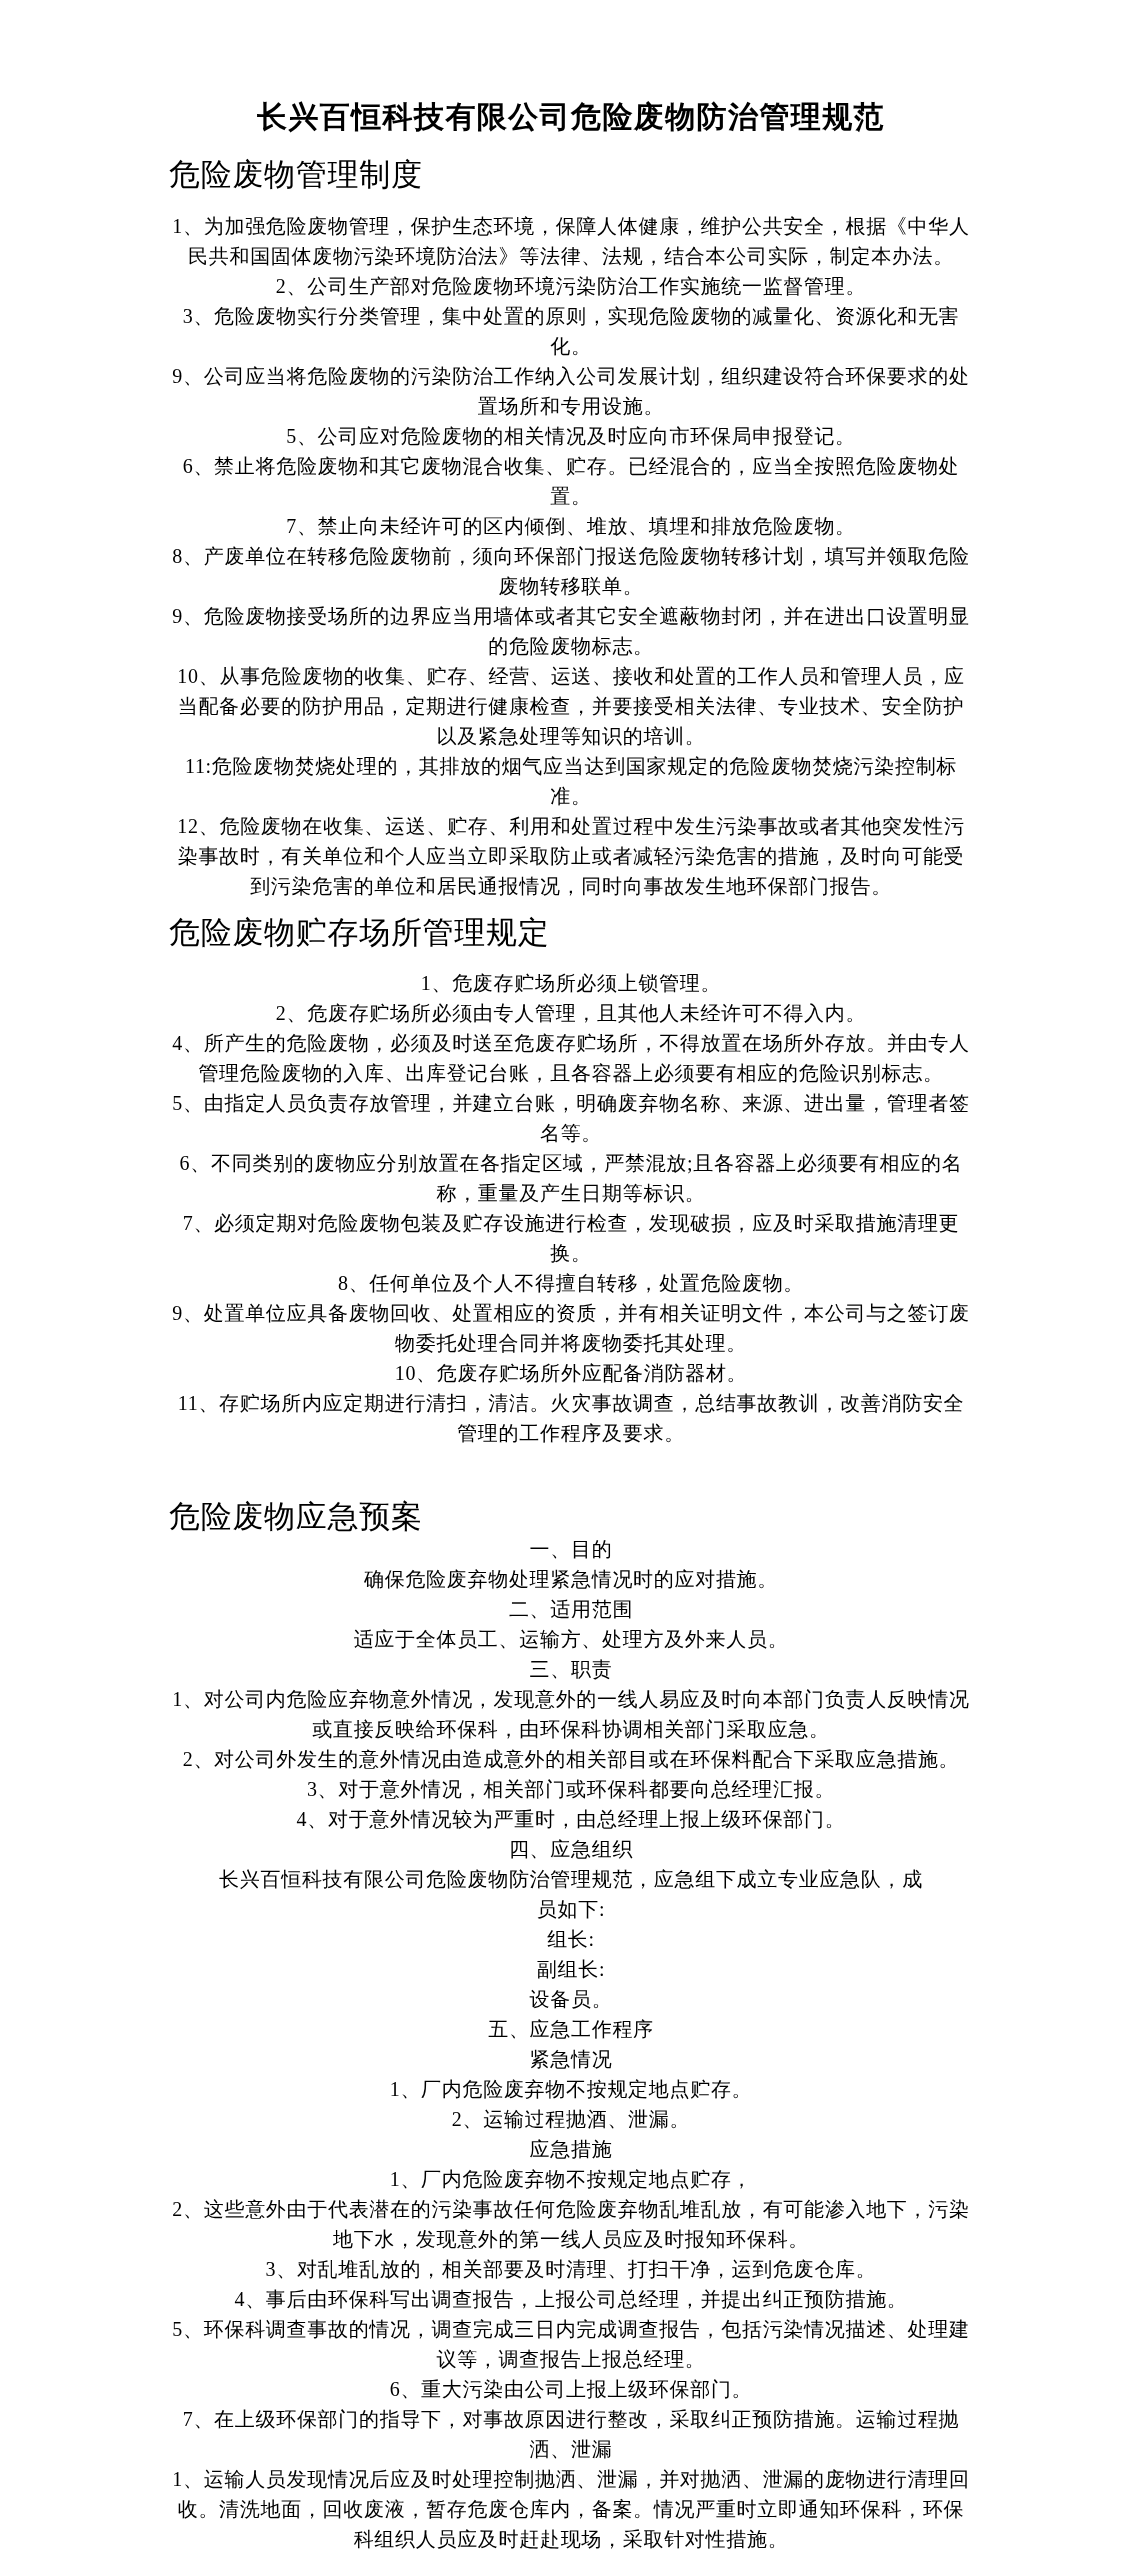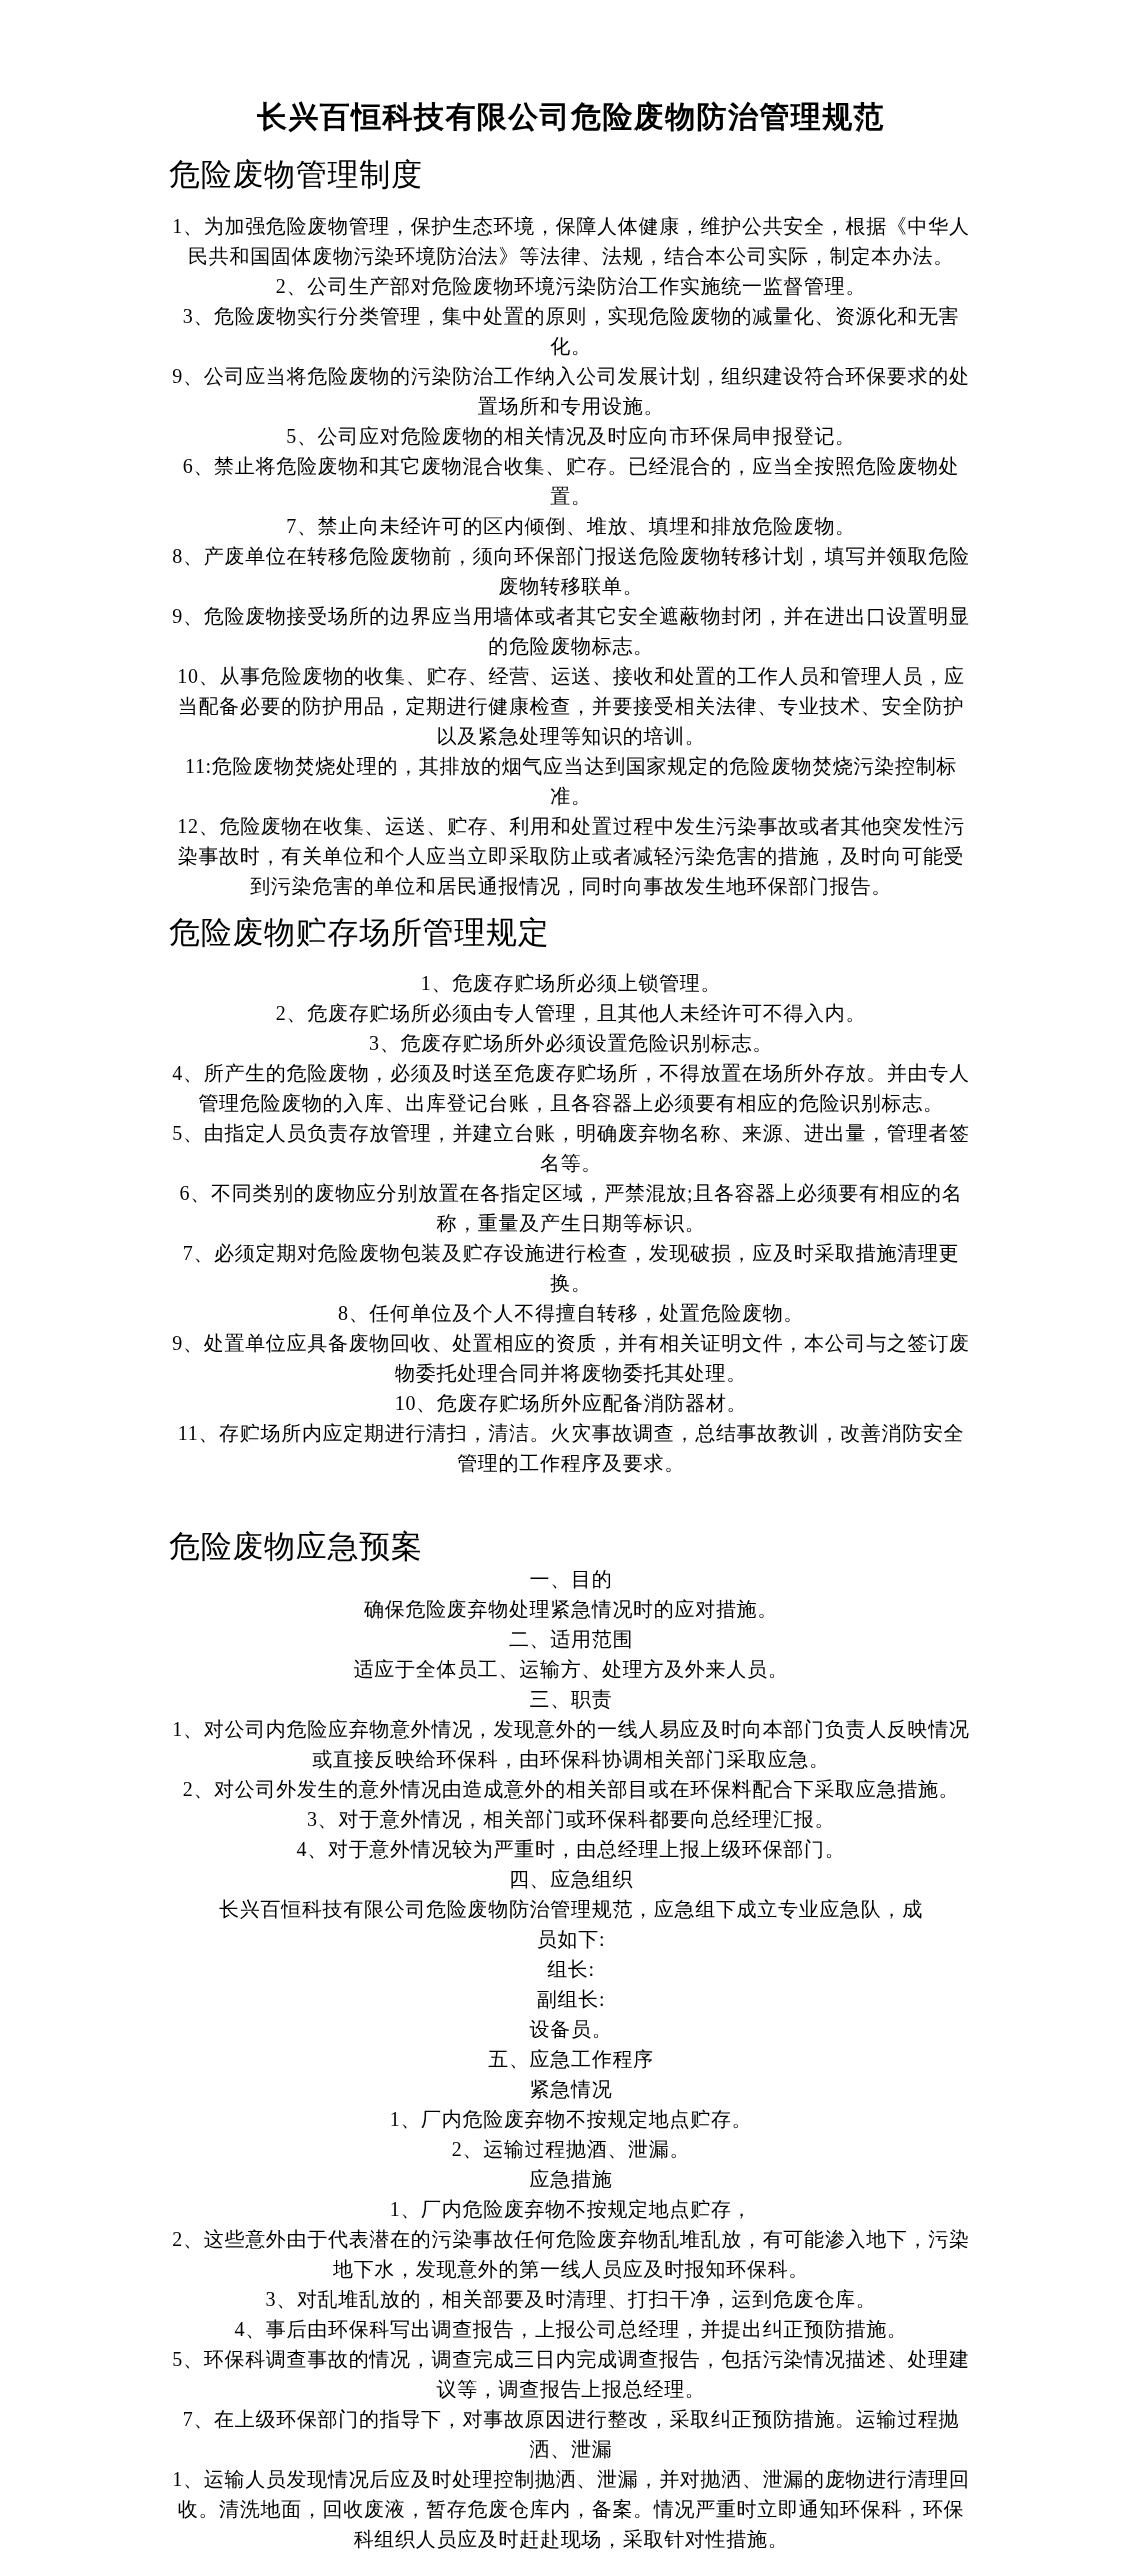--- a/index.html
+++ b/index.html
@@ -75,21 +75,20 @@
     <p class="body-line">9、危险废物接受场所的边界应当用墙体或者其它安全遮蔽物封闭，并在进出口设置明显的危险废物标志。</p>
     <p class="body-line">10、从事危险废物的收集、贮存、经营、运送、接收和处置的工作人员和管理人员，应当配备必要的防护用品，定期进行健康检查，并要接受相关法律、专业技术、安全防护以及紧急处理等知识的培训。</p>
     <p class="body-line">11:危险废物焚烧处理的，其排放的烟气应当达到国家规定的危险废物焚烧污染控制标准。</p>
     <p class="body-line">12、危险废物在收集、运送、贮存、利用和处置过程中发生污染事故或者其他突发性污染事故时，有关单位和个人应当立即采取防止或者减轻污染危害的措施，及时向可能受到污染危害的单位和居民通报情况，同时向事故发生地环保部门报告。</p>
   </section>
 
   <section>
     <h2 class="section-heading gap-small">危险废物贮存场所管理规定</h2>
     <p class="body-line">1、危废存贮场所必须上锁管理。</p>
     <p class="body-line">2、危废存贮场所必须由专人管理，且其他人未经许可不得入内。</p>
-    <p class="body-line">3、危废存贮场所外必须设置危险识别标志。</p>
     <p class="body-line">4、所产生的危险废物，必须及时送至危废存贮场所，不得放置在场所外存放。并由专人管理危险废物的入库、出库登记台账，且各容器上必须要有相应的危险识别标志。</p>
     <p class="body-line">5、由指定人员负责存放管理，并建立台账，明确废弃物名称、来源、进出量，管理者签名等。</p>
     <p class="body-line">6、不同类别的废物应分别放置在各指定区域，严禁混放;且各容器上必须要有相应的名称，重量及产生日期等标识。</p>
     <p class="body-line">7、必须定期对危险废物包装及贮存设施进行检查，发现破损，应及时采取措施清理更换。</p>
     <p class="body-line">8、任何单位及个人不得擅自转移，处置危险废物。</p>
     <p class="body-line">9、处置单位应具备废物回收、处置相应的资质，并有相关证明文件，本公司与之签订废物委托处理合同并将废物委托其处理。</p>
     <p class="body-line">10、危废存贮场所外应配备消防器材。</p>
     <p class="body-line">11、存贮场所内应定期进行清扫，清洁。火灾事故调查，总结事故教训，改善消防安全管理的工作程序及要求。</p>
   </section>
 
@@ -113,19 +112,20 @@
     <p class="body-line">五、应急工作程序</p>
     <p class="body-line">紧急情况</p>
     <p class="body-line">1、厂内危险废弃物不按规定地点贮存。</p>
     <p class="body-line">2、运输过程抛酒、泄漏。</p>
     <p class="body-line">应急措施</p>
     <p class="body-line">1、厂内危险废弃物不按规定地点贮存，</p>
     <p class="body-line">2、这些意外由于代表潜在的污染事故任何危险废弃物乱堆乱放，有可能渗入地下，污染地下水，发现意外的第一线人员应及时报知环保科。</p>
     <p class="body-line">3、对乱堆乱放的，相关部要及时清理、打扫干净，运到危废仓库。</p>
     <p class="body-line">4、事后由环保科写出调查报告，上报公司总经理，并提出纠正预防措施。</p>
     <p class="body-line">5、环保科调查事故的情况，调查完成三日内完成调查报告，包括污染情况描述、处理建议等，调查报告上报总经理。</p>
+    <p class="body-line">6、重大污染由公司上报上级环保部门。</p>
     <p class="body-line">7、在上级环保部门的指导下，对事故原因进行整改，采取纠正预防措施。运输过程抛洒、泄漏</p>
     <p class="body-line">1、运输人员发现情况后应及时处理控制抛洒、泄漏，并对抛洒、泄漏的庞物进行清理回收。清洗地面，回收废液，暂存危废仓库内，备案。情况严重时立即通知环保科，环保科组织人员应及时赶赴现场，采取针对性措施。</p>
 
   </section>
 
 </div>
 
 
 </body></html>

